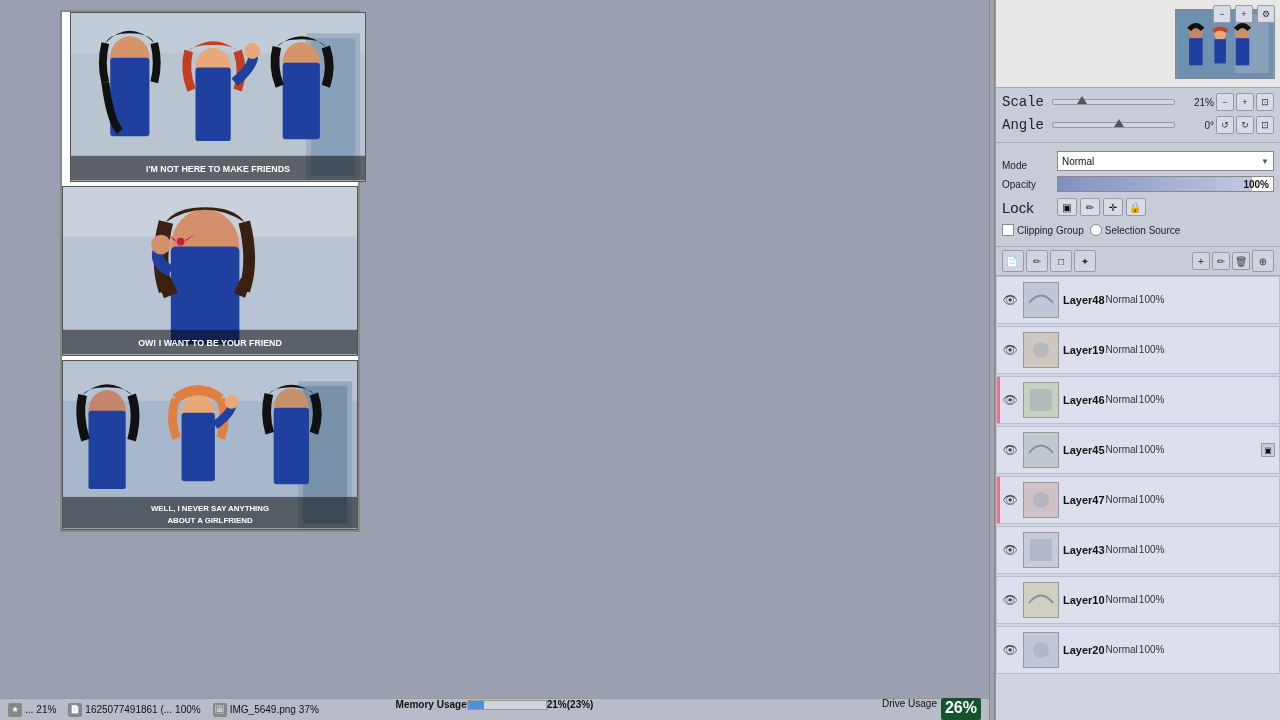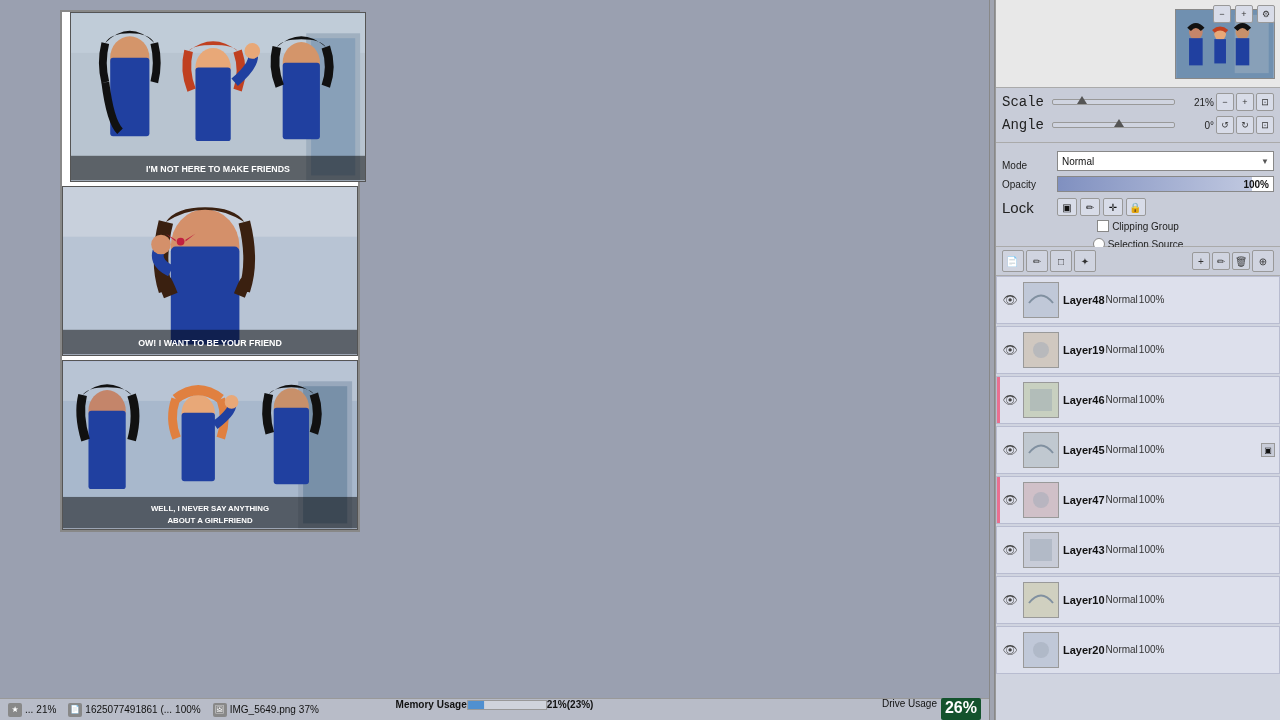--- a/index.html
+++ b/index.html
@@ -289,25 +289,23 @@
       display: flex;
       align-items: center;
       justify-content: center;
       font-size: 10px;
       cursor: pointer;
     }
 
     
     .clipping-row {
       display: flex;
-      align-items: center;
       margin: 3px 0;
       height: 20px;
       gap: 6px;
-      flex-direction: column;
     }
 
     .checkbox-group {
       display: flex;
       align-items: center;
       gap: 3px;
     }
 
     .checkbox {
       width: 12px;

